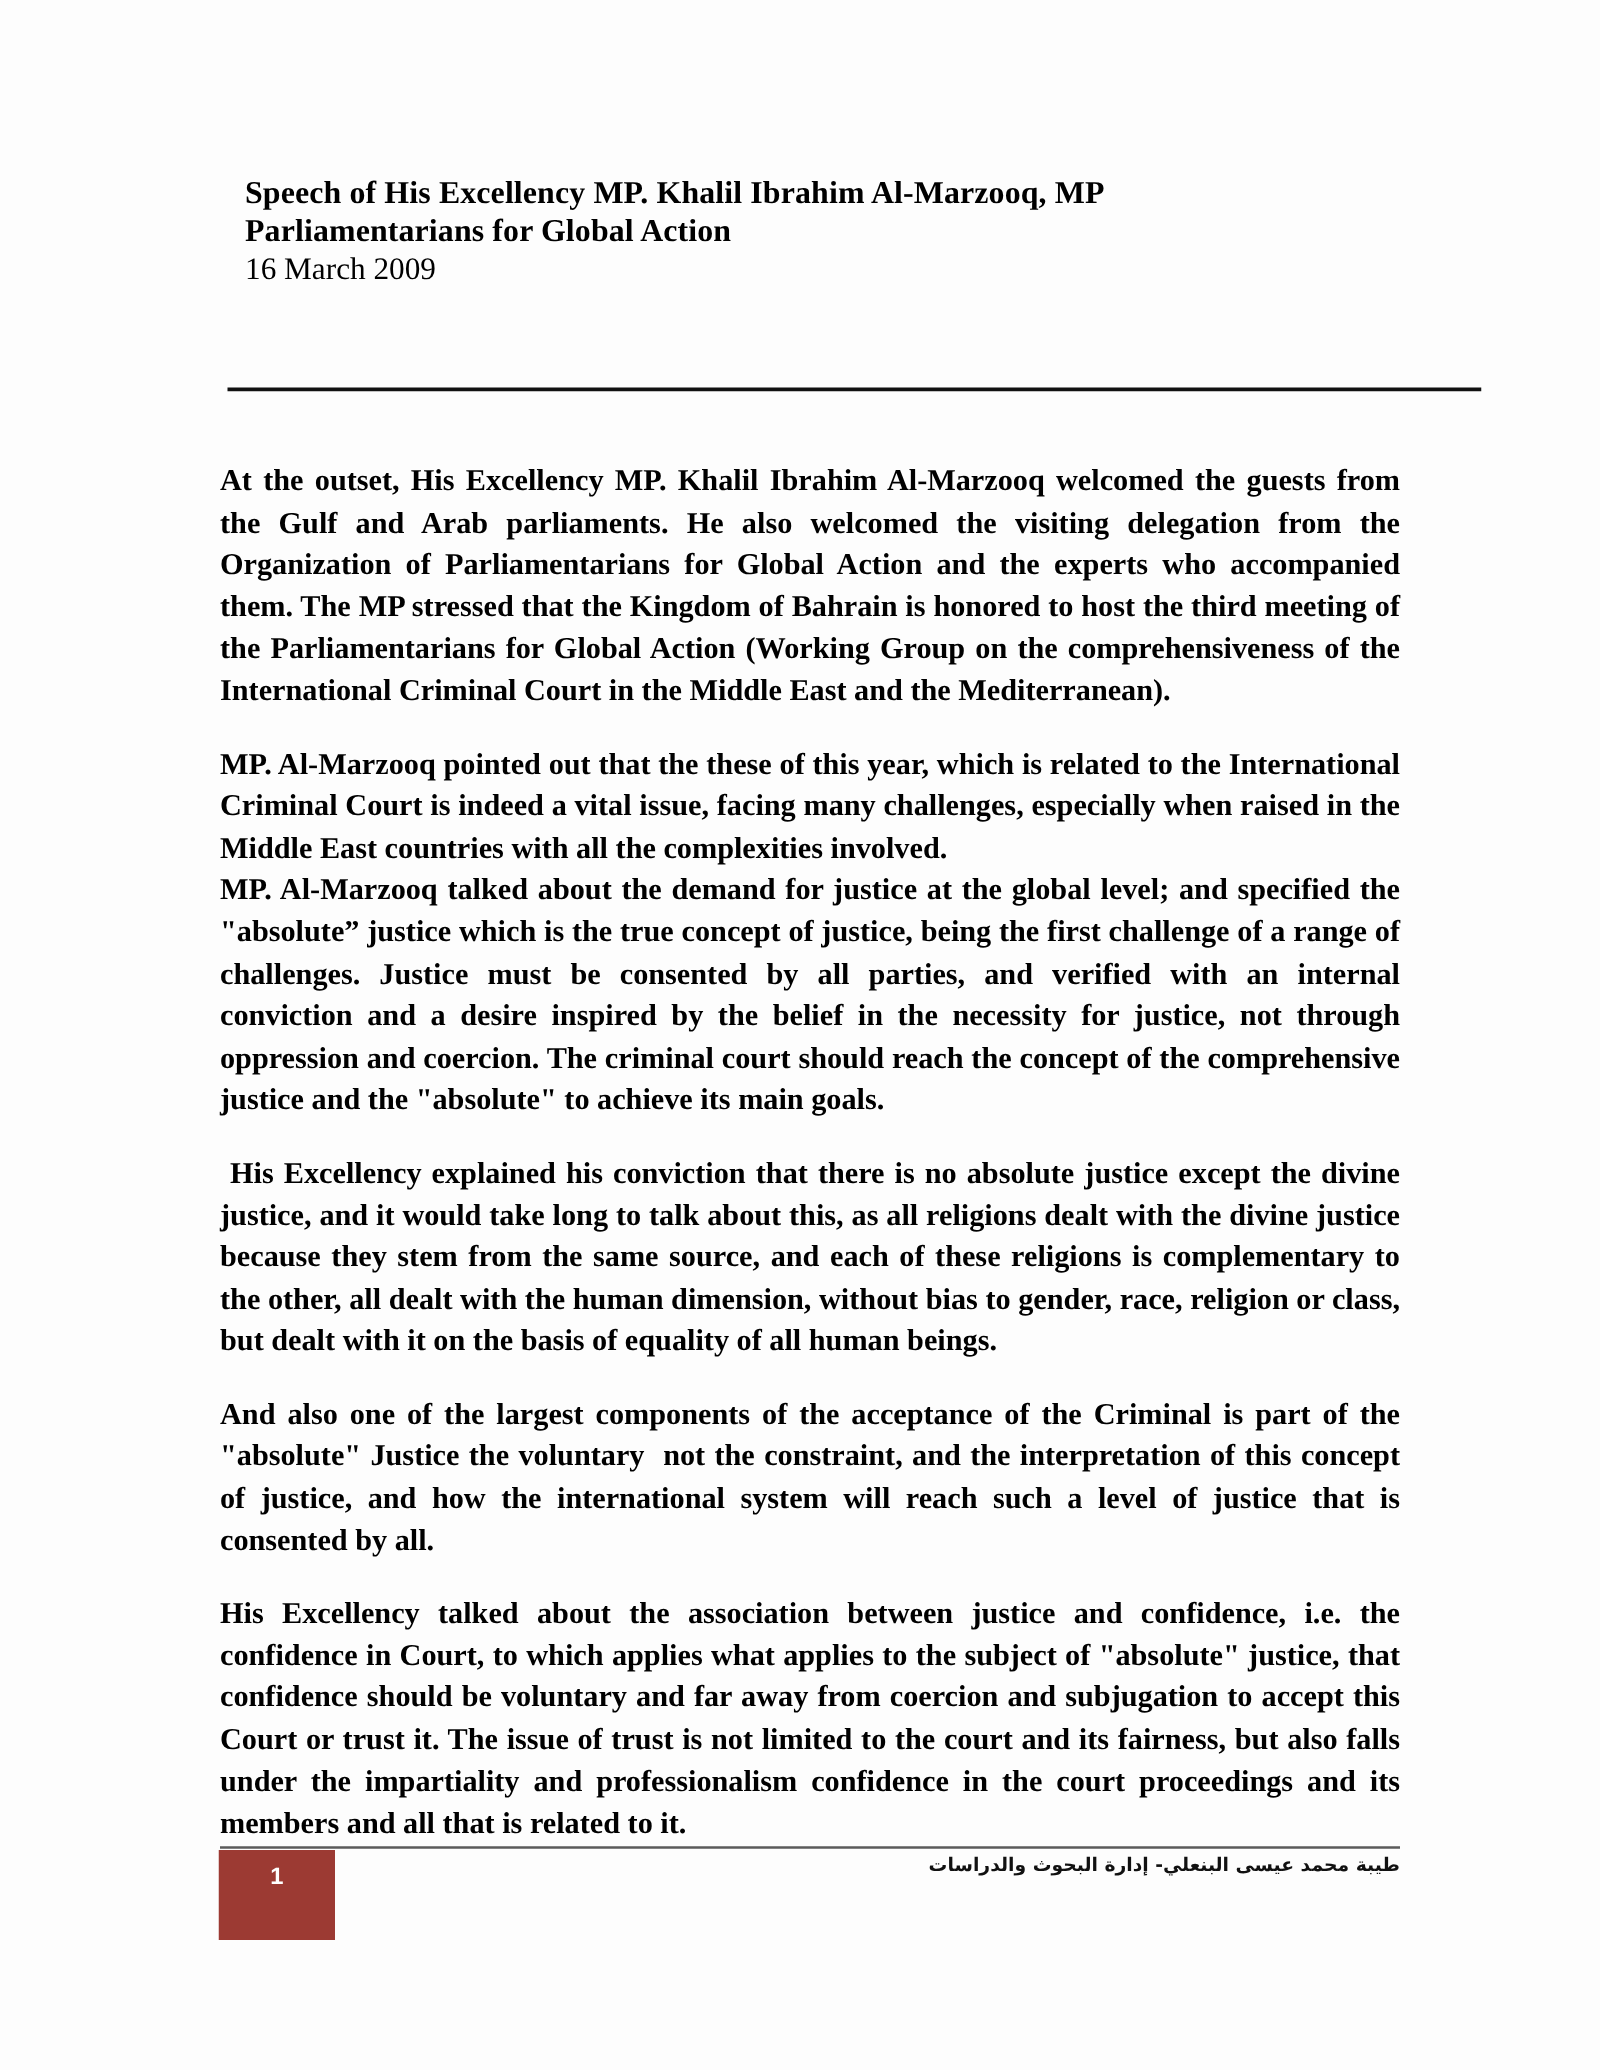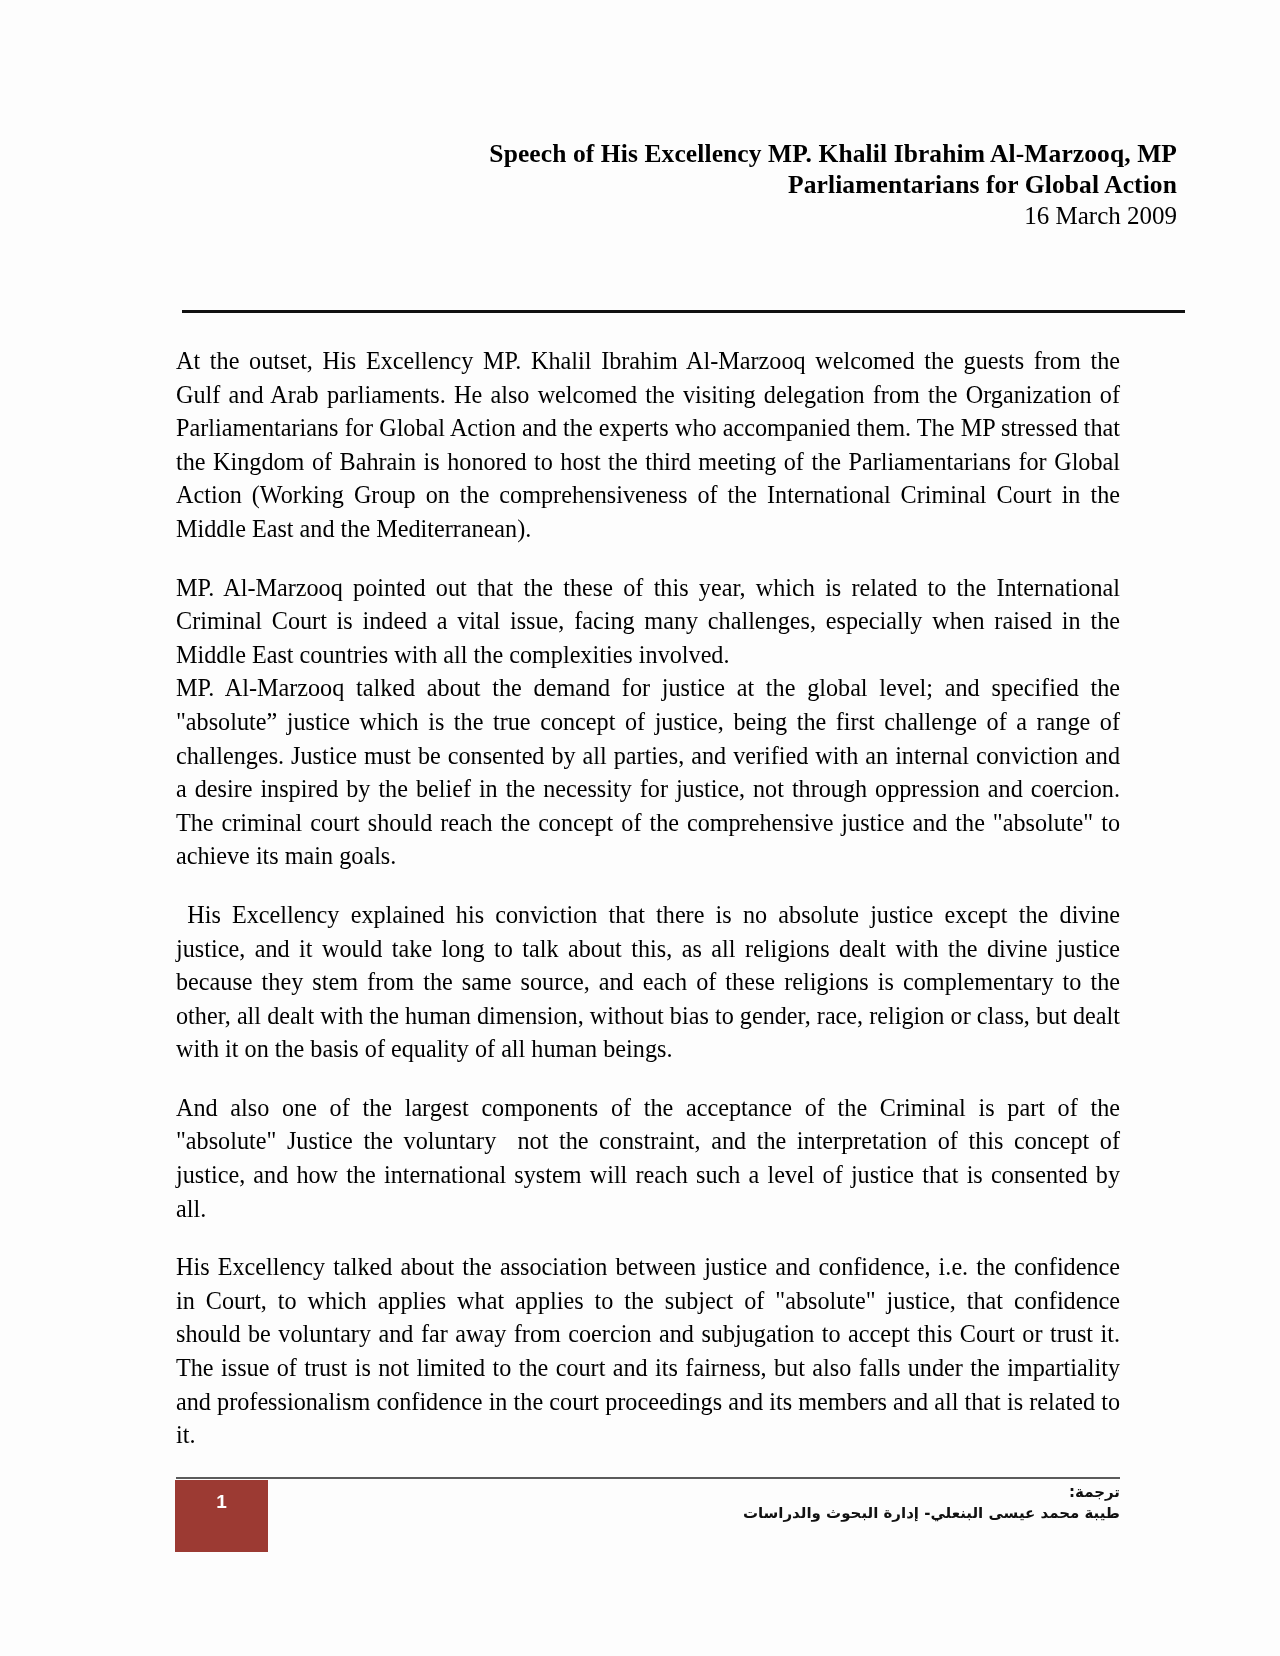--- a/index.html
+++ b/index.html
@@ -18,24 +18,24 @@
 
   .page {
     position: absolute;
     inset: 0;
     background: #fdfdfd;
   }
 
   
   .doc-header {
     position: absolute;
-    left: 174px;
+    left: 196px;
     top: 138px;
     width: 1003px;
-    text-align: right;
+    text-align: left;
   }
   .doc-header .hline {
     font-weight: bold;
     font-size: 25.5px;
     line-height: 31px;
     letter-spacing: 0.1px;
     white-space: nowrap;
   }
   .doc-header .hline.wrap { white-space: normal; }
   .doc-header .hline sup {
@@ -54,22 +54,23 @@
     top: 310px;
     width: 1003px;
     height: 3px;
     background: #111111;
   }
 
   
   .body-block {
     position: absolute;
     left: 176px;
-    top: 344px;
+    top: 368px;
     width: 944px;
+    font-weight: bold;
   }
   .para {
     font-size: 24.2px;
     line-height: 33.6px;
     text-align: justify;
     text-justify: inter-word;
     margin: 0 0 25px 0;
     white-space: pre-wrap;
     hyphens: none;
   }
@@ -139,17 +140,16 @@
     <p class="para">His Excellency talked about the association between justice and confidence, i.e. the confidence in Court, to which applies what applies to the subject of "absolute" justice, that confidence should be voluntary and far away from coercion and subjugation to accept this Court or trust it. The issue of trust is not limited to the court and its fairness, but also falls under the impartiality and professionalism confidence in the court proceedings and its members and all that is related to it.</p>
   </div>
 
   <div class="footer-rule"></div>
 
   <div class="page-badge">
     <span>1</span>
   </div>
 
   <div class="footer-credit">
-    <div>ترجمة:</div>
     <div>طيبة محمد عيسى البنعلي- إدارة البحوث والدراسات</div>
   </div>
 
 </div>
 
 </body></html>

